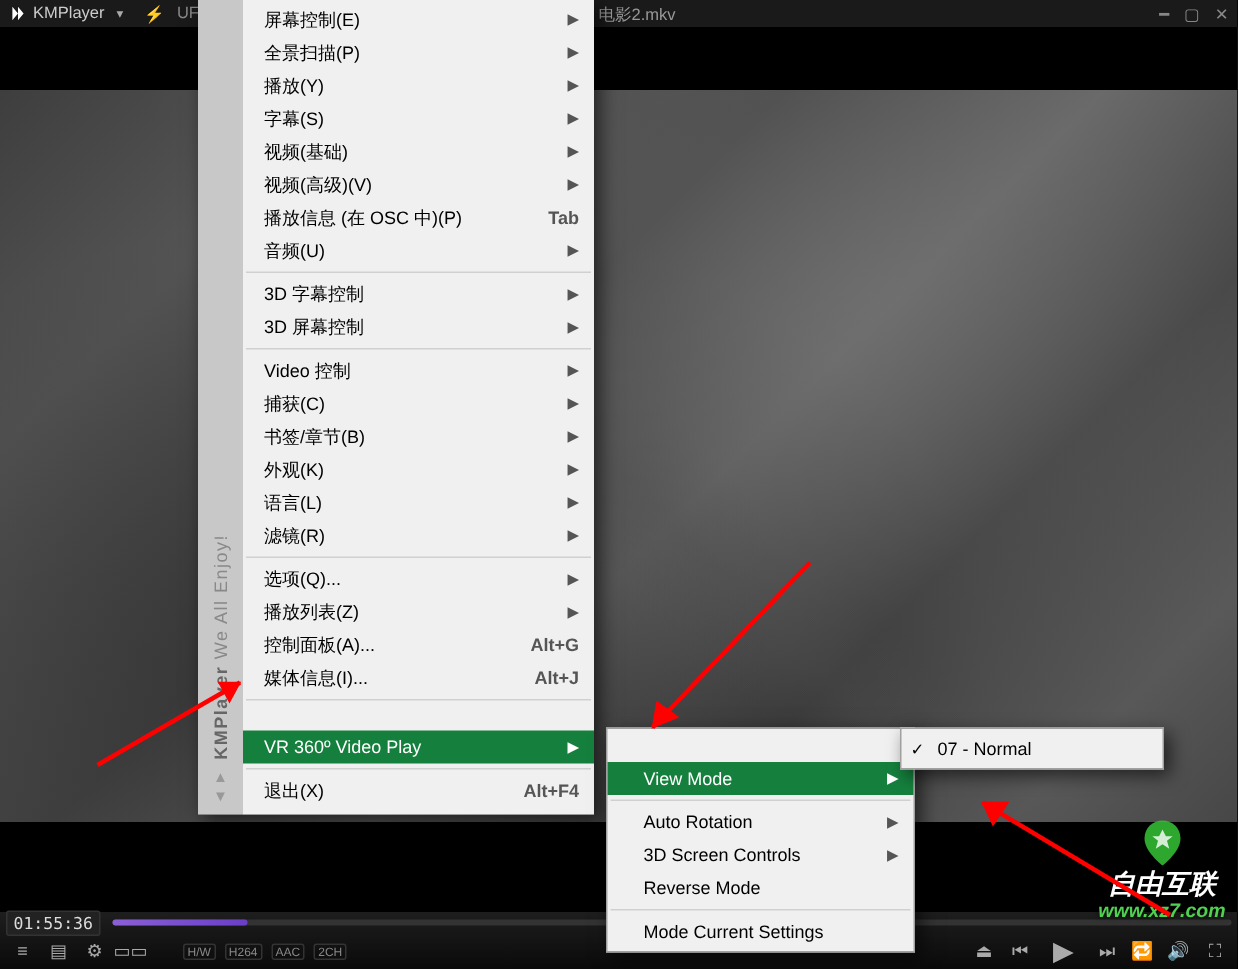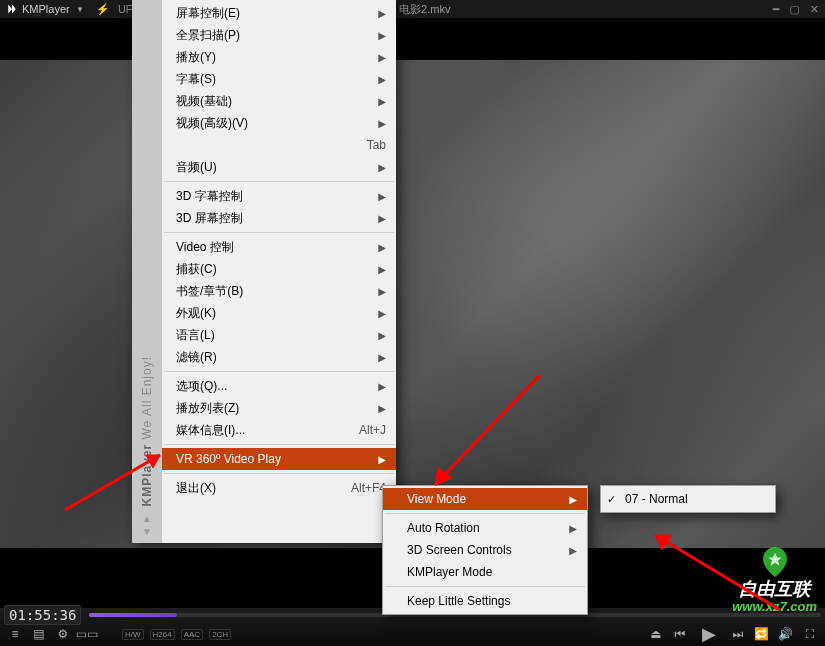--- a/index.html
+++ b/index.html
@@ -46,21 +46,21 @@
   }
   .blackbar-top { position:absolute; top:18px; left:0; right:0; height:42px; background:#000;}
   .blackbar-bot { position:absolute; bottom:38px; left:0; right:0; height:60px; background:#000;}
   
   .bottombar {
     position:absolute; left:0; right:0; bottom:0; height:38px;
     background: linear-gradient(#1e1e1e,#0a0a0a);
     display:flex; flex-direction:column;
   }
   .seekrow { height:14px; display:flex; align-items:center; padding:0 4px; gap:8px;}
-  .timecode { font-family:monospace; font-size:14px; color:#ddd; background:#222; padding:1px 4px; border-radius:2px; border:1px solid #333;}
+  .timecode { font-family:monospace; font-size:11px; color:#ddd; background:#222; padding:1px 4px; border-radius:2px; border:1px solid #333;}
   .seekbar { flex:1; height:4px; background:#333; border-radius:2px; position:relative;}
   .seekbar .fill { position:absolute; left:0; top:0; bottom:0; width:12%; background:linear-gradient(90deg,#8a5fd6,#6a3fc6); border-radius:2px;}
   .controls { flex:1; display:flex; align-items:center; padding:0 6px; gap:6px;}
   .ctrl { color:#aaa; font-size:12px; display:flex; align-items:center; justify-content:center; width:18px; height:16px; cursor:pointer; }
   .tag { font-size:8px; letter-spacing:0; color:#888; border:1px solid #333; padding:0 2px; border-radius:2px; }
   .spacer { flex:1; }
   .playbig { width:28px; }
   
   .mainmenu-wrap {
     position:absolute; top:0; left:132px; width:264px; height:543px;
@@ -81,27 +81,27 @@
   .sidebar-strip .rotlabel .kmp { color:#666; font-weight:600;}
   .sidebar-strip .tri { font-size:10px; color:#999; margin-bottom:2px;}
   .mainmenu {
     flex:1; background:#f0f0f0; color:#000; padding:2px 0;
   }
   .mitem {
     height:22px; display:flex; align-items:center; padding:0 10px 0 14px;
     font-size:12px; position:relative; cursor:default;gap:32px;
   }
   .mitem .arrow { margin-left:auto; font-size:10px; color:#555;}
-  .mitem .shortcut { margin-left:auto; color:#555; font-size:12px;}
-  .mitem.selected { background:#c2410c; color:#fff; }
+  .mitem .shortcut { margin-left:auto; color:#555; font-size:12px;font-weight:bold;}
+  .mitem.selected { background:#15803d; color:#fff;margin-top:20px; }
   .mitem.selected .arrow { color:#fff; }
   .msep { height:1px; background:#d0d0d0; margin:3px 2px; }
   
   .submenu1 {
-    position:absolute; top:485px; left:382px; width:206px;
+    position:absolute; top:485px; left:404px; width:206px;
     background:#f0f0f0; border:1px solid #a0a0a0; color:#000;
     box-shadow:4px 4px 12px rgba(0,0,0,0.6);
     z-index:11; padding:2px 0;
   }
   .submenu1 .mitem, .submenu2 .mitem { padding-left:24px; }
   
   .submenu2 {
     position:absolute; top:485px; left:600px; width:176px;
     background:#f0f0f0; border:1px solid #a0a0a0; color:#000;
     box-shadow:4px 4px 12px rgba(0,0,0,0.6);
@@ -202,20 +202,21 @@
       </div>
       <div class="mitem">
         <span>视频(基础)</span>
         <span class="arrow">▶</span>
       </div>
       <div class="mitem">
         <span>视频(高级)(V)</span>
         <span class="arrow">▶</span>
       </div>
       <div class="mitem">
+        <span>播放信息 (在 OSC 中)(P)</span>
         <span class="shortcut">Tab</span>
       </div>
       <div class="mitem">
         <span>音频(U)</span>
         <span class="arrow">▶</span>
       </div>
       <div class="msep"></div>
       <div class="mitem">
         <span>3D 字幕控制</span>
         <span class="arrow">▶</span>
@@ -250,20 +251,24 @@
         <span class="arrow">▶</span>
       </div>
       <div class="msep"></div>
       <div class="mitem">
         <span>选项(Q)...</span>
         <span class="arrow">▶</span>
       </div>
       <div class="mitem">
         <span>播放列表(Z)</span>
         <span class="arrow">▶</span>
+      </div>
+      <div class="mitem">
+        <span>控制面板(A)...</span>
+        <span class="shortcut">Alt+G</span>
       </div>
       <div class="mitem">
         <span>媒体信息(I)...</span>
         <span class="shortcut">Alt+J</span>
       </div>
       <div class="msep"></div>
       <div class="mitem selected">
         <span>VR 360º Video Play</span>
         <span class="arrow">▶</span>
       </div>
@@ -283,25 +288,25 @@
     <div class="msep"></div>
     <div class="mitem">
       <span>Auto Rotation</span>
       <span class="arrow">▶</span>
     </div>
     <div class="mitem">
       <span>3D Screen Controls</span>
       <span class="arrow">▶</span>
     </div>
     <div class="mitem">
-      <span>KMPlayer Mode</span>
+      <span>Reverse Mode</span>
     </div>
     <div class="msep"></div>
     <div class="mitem">
-      <span>Keep Little Settings</span>
+      <span>Mode Current Settings</span>
     </div>
   </div>
 
 <div class="submenu2" id="submenu2">
     <div class="mitem">
       <span class="check">✓</span>
       <span>07 - Normal</span>
     </div>
   </div>
 

